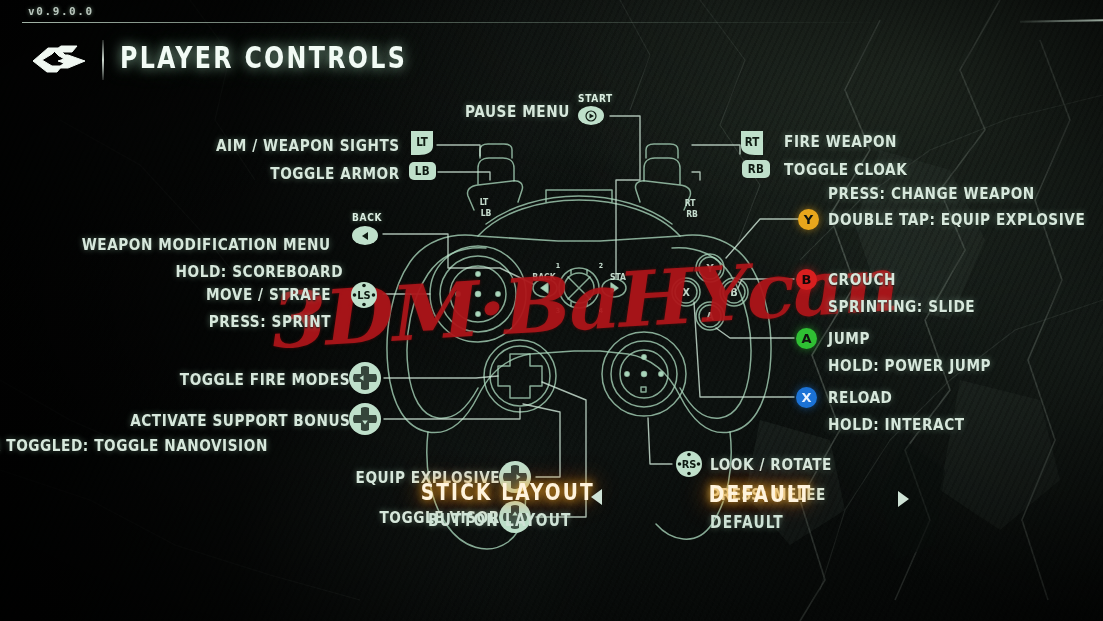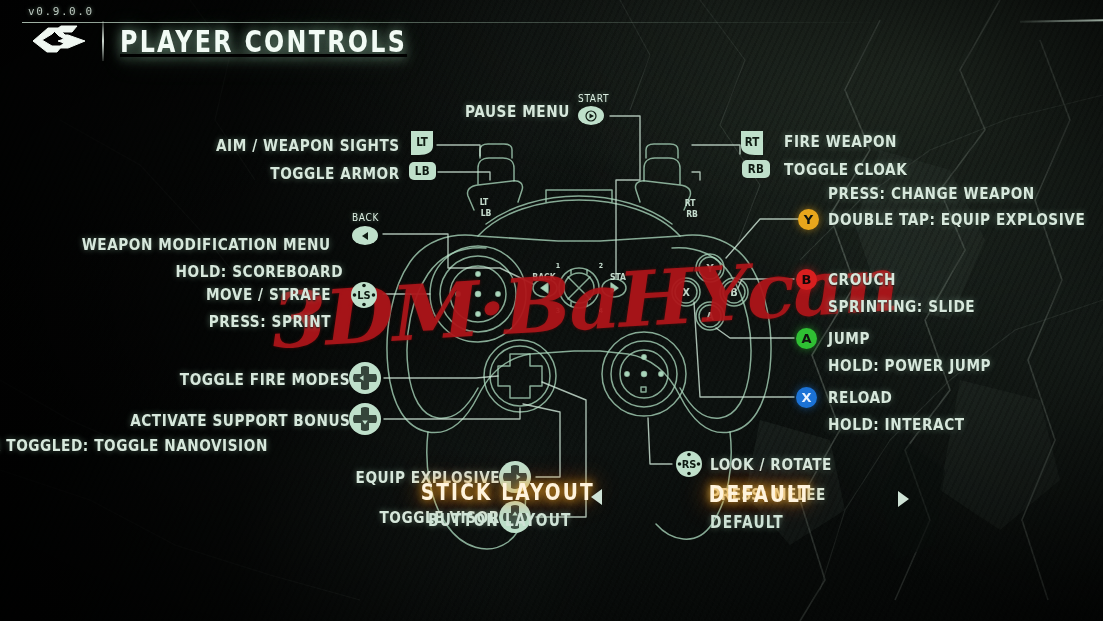--- a/index.html
+++ b/index.html
@@ -35,34 +35,34 @@
   }
   #bg .dark-left {
     position:absolute; left:0; top:0; width:48%; height:100%;
     background:linear-gradient(90deg, rgba(0,0,0,.88) 0%, rgba(0,0,0,.70) 45%, rgba(0,0,0,0) 100%);
   }
   #bg .roads { position:absolute; inset:0; }
 
   
   #version {
     position:absolute; left:28px; top:5px;
-    font-size:11px; letter-spacing:1.6px; font-weight:normal;
+    font-size:11px; letter-spacing:1.6px; font-weight:bold;
     color:#b9c6bd; font-family:"DejaVu Sans Mono", monospace;
     text-shadow:0 0 4px rgba(180,220,190,.5);
   }
   #hdr-rule {
     position:absolute; left:22px; top:22px; width:870px; height:1px;
     background:linear-gradient(90deg, rgba(190,210,195,.85) 0%, rgba(150,175,158,.55) 40%, rgba(120,145,128,.12) 85%, transparent 100%);
   }
   #hdr-rule2 {
     position:absolute; left:1020px; top:20px; width:83px; height:2px;
     background:linear-gradient(90deg, rgba(150,175,158,.1), rgba(200,220,206,.75));
     transform:rotate(-1.1deg);
   }
-  #header { position:absolute; left:28px; top:18px; display:flex; align-items:center; height:46px;text-decoration:underline; }
+  #header { position:absolute; left:28px; top:40px; display:flex; align-items:flex-start; height:46px; }
   #logo { width:62px; height:42px; }
   #logo-sep {
     width:2px; height:40px; margin:0 16px 0 12px;
     background:linear-gradient(180deg, rgba(225,238,228,.15), rgba(225,238,228,.9), rgba(225,238,228,.15));
   }
   #page-title {
     font-family:"DejaVu Sans Condensed","DejaVu Sans", sans-serif;
     font-size:30px; font-weight:bold; letter-spacing:2.6px;
     color:#f2fbf5; text-shadow:0 0 12px rgba(200,255,220,.55), 0 0 26px rgba(150,220,180,.3);
     transform:scaleX(.88); transform-origin:left center;
@@ -97,21 +97,21 @@
     font-family:"DejaVu Sans Condensed","DejaVu Sans", sans-serif;
     font-weight:bold; color:#0e1a12; font-size:11.5px; letter-spacing:.4px;
   }
   .oval {
     background:#bfe0cb; border-radius:50%;
     display:flex; align-items:center; justify-content:center;
   }
   .cap {
     position:absolute;
     font-family:"DejaVu Sans Condensed","DejaVu Sans", sans-serif;
-    font-weight:normal; font-size:10px; letter-spacing:.7px; color:#dcefe2;
+    font-weight:bold; font-size:10px; letter-spacing:.7px; color:#dcefe2;
     text-shadow:0 0 5px rgba(160,220,180,.5);
   }
 
   
   #footer { position:absolute; left:0; bottom:0; width:911px; height:82px; }
   .opt-main {
     position:absolute;
     font-family:"DejaVu Sans Condensed","DejaVu Sans", sans-serif;
     font-weight:bold; font-size:23px; letter-spacing:2.4px;
     color:#fff3dc; transform:scaleX(.9);

